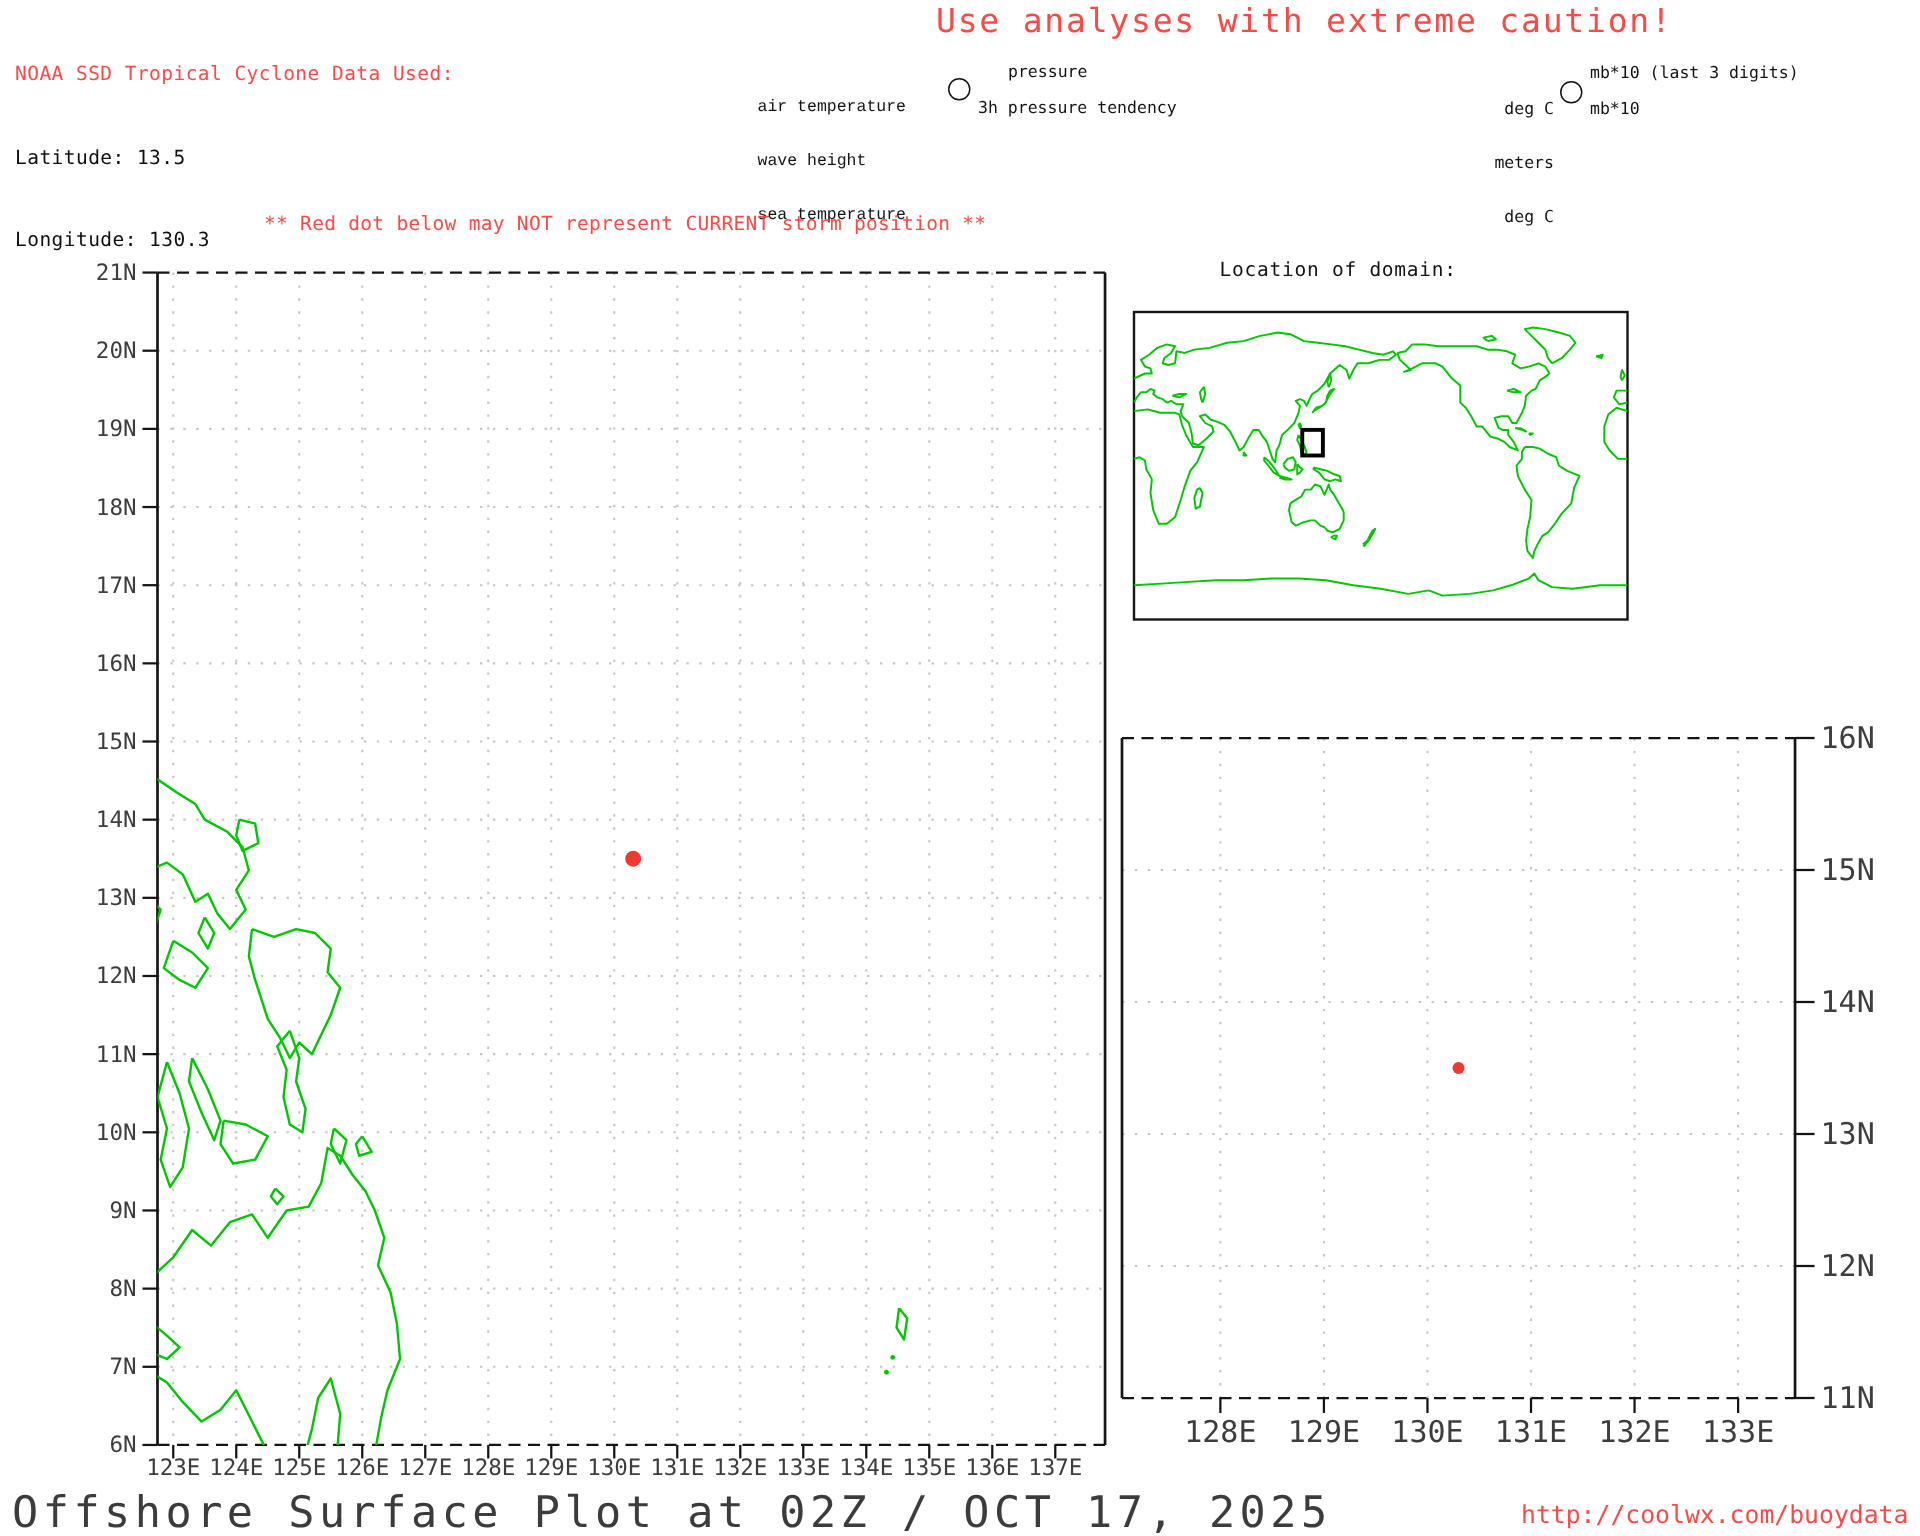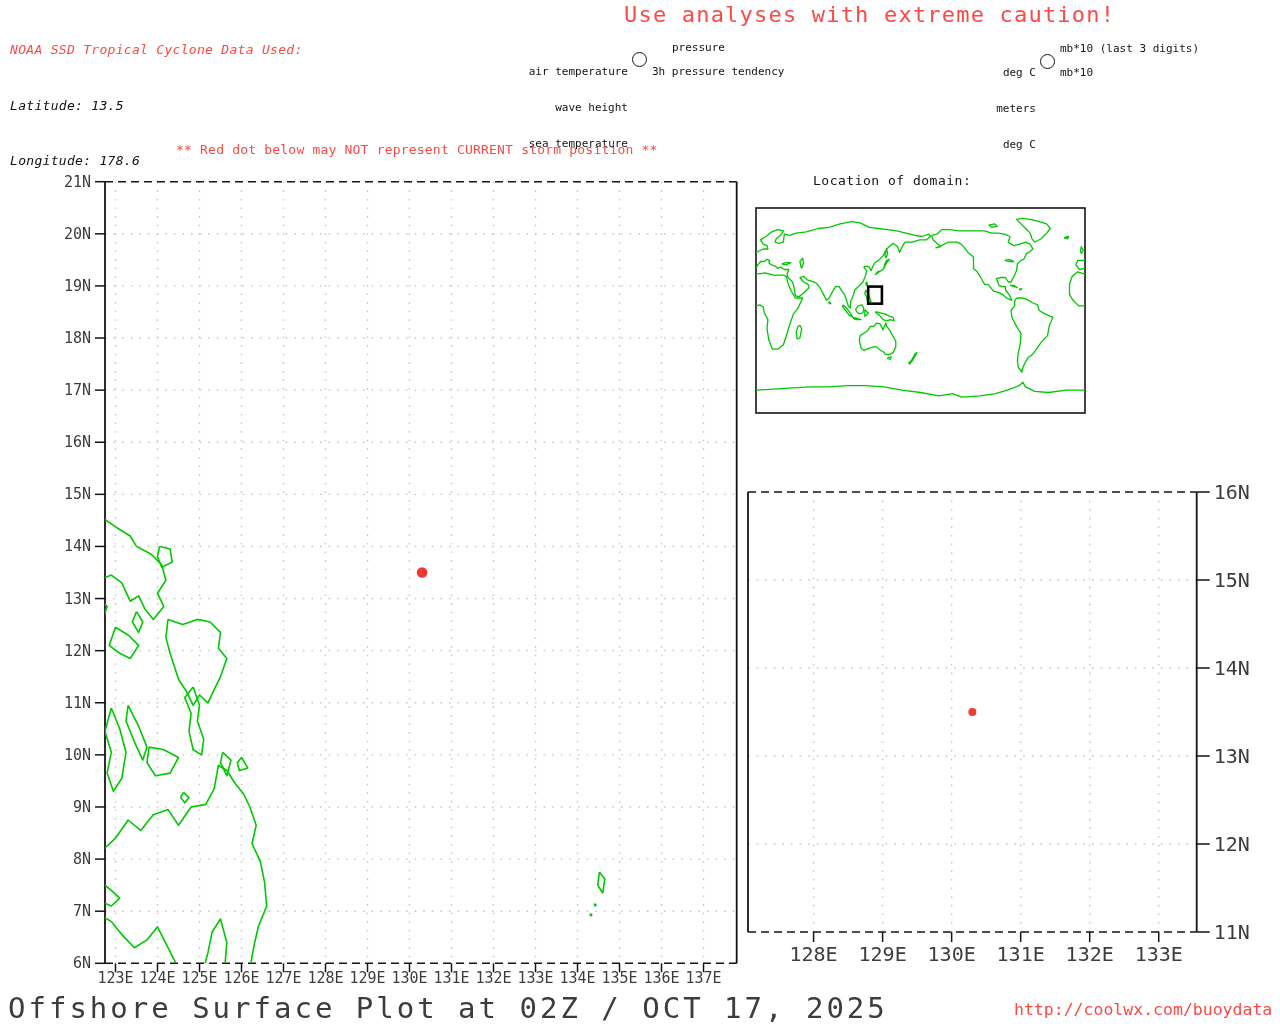--- a/index.html
+++ b/index.html
@@ -1,42 +1,42 @@
 <!DOCTYPE html>
 <html style="--red: #fa4a46;"><head>
 <meta charset="utf-8">
 <style>
   html,body{margin:0;padding:0;}
   body{
     width:1280px;height:1024px;position:relative;background:#ffffff;overflow:hidden;
     font-family:"DejaVu Sans Mono","Liberation Mono",monospace;
   }
   .abs{position:absolute;white-space:pre;}
-  .hdr{left:10px;top:4px;font-size:13px;line-height:18.5px;letter-spacing:.3px;color:#101010;font-style:italic;}
+  .hdr{left:10px;top:4px;font-size:13px;line-height:18.5px;letter-spacing:.3px;color:#101010;}
   .hdr .red{color:var(--red);}
   .hdr .bold{font-weight:bold;}
   .caution{left:624px;top:2px;font-size:22px;letter-spacing:1.2px;color:var(--red);}
   .legend{font-size:11px;line-height:12px;color:#141414;}
-  .leg-left{left:505px;top:42px;width:123px;text-align:right;}
+  .leg-left{left:505px;top:42px;width:123px;text-align:left;font-family:Liberation Mono, monospace;}
   .leg-circle{border:1.4px solid #141414;border-radius:50%;width:13px;height:13px;background:#fff;}
   .warn{left:176px;top:142px;font-size:13px;letter-spacing:.2px;color:var(--red);}
   .domtitle{left:813px;top:173px;font-size:13px;letter-spacing:.5px;color:#141414;}
   .foot-title{left:8px;top:991px;font-size:29px;letter-spacing:3px;color:#3c3c3c;}
   .foot-url{left:1014px;top:1000px;font-size:16.5px;color:var(--red);}
   svg text{font-family:"DejaVu Sans Mono","Liberation Mono",monospace;fill:#3d3d3d;}
   svg .tickM{font-size:15px;}
   svg .tickI{font-size:20px;}
 </style>
 </head>
 <body>
 
 <div class="abs hdr">
   <div class="red">NOAA SSD Tropical Cyclone Data Used:</div>
   <div>Latitude: 13.5</div>
-  <div>Longitude: 178.6</div>
+  <div>Longitude: 130.3</div>
 </div>
 
 <div class="abs caution">Use analyses with extreme caution!</div>
 
 <div class="abs legend leg-left">
   <div>air temperature</div>
   <div>wave height</div>
   <div>sea temperature</div>
 </div>
 <div class="abs leg-circle" style="left:632px;top:52px;"></div>

